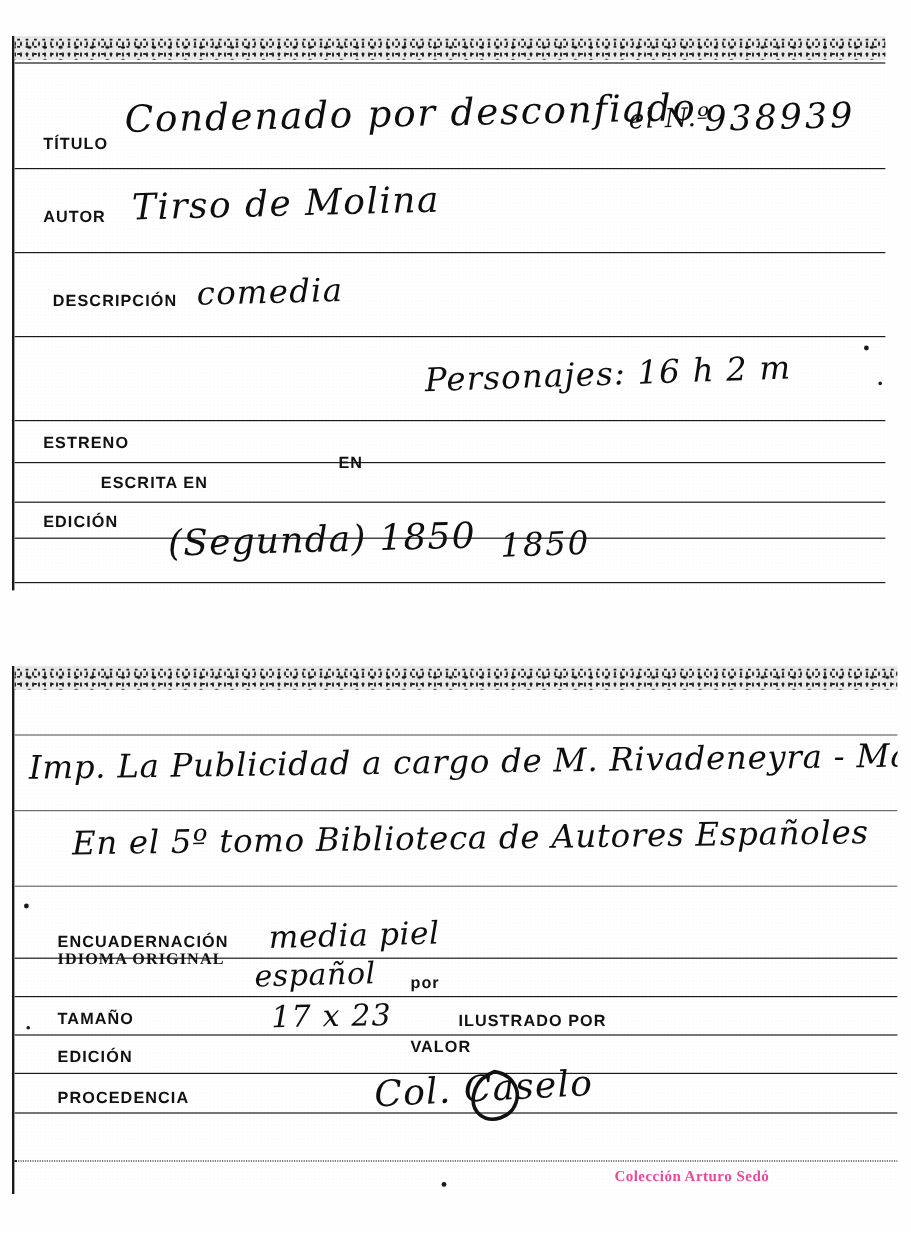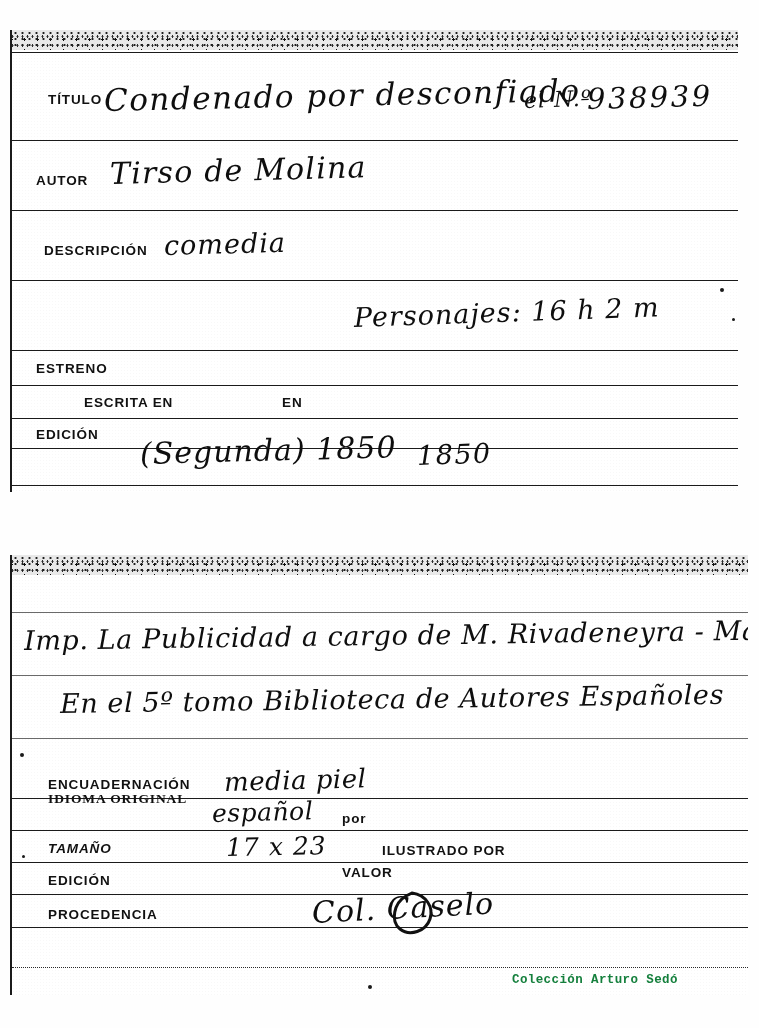--- a/index.html
+++ b/index.html
@@ -98,25 +98,25 @@
     font-family: "DejaVu Serif", serif;
     font-style: italic;
     color: #0e0e0e;
     white-space: nowrap;
     transform-origin: left center;
     -webkit-font-smoothing: antialiased;
   }
 
   .footer-credit {
     position: absolute;
-    font-family: Liberation Mono, monospace;
+    font-family: Liberation Serif, serif;
     font-weight: bold;
     font-size: 12.5px;
     letter-spacing: 0.4px;
-    color: #15803d;
+    color: #ec4899;
     white-space: nowrap;
   }
 
   
   .speck {
     position: absolute;
     background: #1a1a1a;
     border-radius: 50%;
   }
   .scan-noise {
@@ -144,26 +144,26 @@
     <div class="rule" style="top:250px;"></div>
     <div class="rule" style="top:320px;"></div>
     <div class="rule" style="top:355px;"></div>
     <div class="rule" style="top:388px;"></div>
     <div class="rule" style="top:418px;"></div>
     <div class="rule" style="top:455px; border-top-width:1.3px;"></div>
 
     <div class="speck" style="left:708px; top:258px; width:4px; height:4px;"></div>
     <div class="speck" style="left:720px; top:288px; width:3px; height:3px;"></div>
 
-    <div class="label" style="left:24px; top:62px;margin-left:12px;">TÍTULO</div>
+    <div class="label" style="left:24px; top:82px;">TÍTULO</div>
     <div class="label" style="left:24px; top:143px;">AUTOR</div>
     <div class="label" style="left:32px; top:213px;">DESCRIPCIÓN</div>
     <div class="label" style="left:24px; top:331px;">ESTRENO</div>
     <div class="label" style="left:24px; top:365px;margin-left:48px;">ESCRITA EN</div>
-    <div class="label" style="left:255px; top:365px;padding-left:15px;">EN</div>
+    <div class="label" style="left:255px; top:348px;padding-left:15px;">EN</div>
     <div class="label" style="left:24px; top:397px;">EDICIÓN</div>
 
     <div class="hand" style="left:92px; top:52px; font-size:31px; letter-spacing:1.5px; transform:rotate(-1.2deg);">Condenado por desconfiado</div>
     <div class="hand" style="left:512px; top:58px; font-size:22px; letter-spacing:1px; transform:rotate(-2deg);">el N.º</div>
     <div class="hand" style="left:575px; top:52px; font-size:29px; letter-spacing:2.5px; transform:rotate(-1.5deg);">938939</div>
 
     <div class="hand" style="left:98px; top:126px; font-size:30px; letter-spacing:1.2px; transform:rotate(-1.5deg);">Tirso de Molina</div>
 
     <div class="hand" style="left:152px; top:200px; font-size:27px; letter-spacing:1px; transform:rotate(-1.5deg);">comedia</div>
 
@@ -189,21 +189,21 @@
     <div class="rule" style="top:372px;"></div>
     <div class="rule dotted" style="top:412px;"></div>
 
 
     <div class="hand" style="left:12px; top:70px; font-size:27px; letter-spacing:0.6px; transform:rotate(-0.8deg);">Imp. La Publicidad a cargo de M. Rivadeneyra - Madrid</div>
     <div class="hand" style="left:48px; top:133px; font-size:27px; letter-spacing:0.6px; transform:rotate(-0.8deg);">En el 5º tomo Biblioteca de Autores Españoles</div>
 
     <div class="label" style="left:36px; top:222px;text-align:center;">ENCUADERNACIÓN</div>
     <div class="label" style="left:36px; top:236px;font-family:Liberation Serif, serif;">IDIOMA ORIGINAL</div>
     <div class="label" style="left:330px; top:256px;">por</div>
-    <div class="label" style="left:36px; top:286px;font-style:italic;">TAMAÑO</div>
+    <div class="label" style="left:36px; top:286px;">TAMAÑO</div>
     <div class="label" style="left:322px; top:288px;margin-left:48px;">ILUSTRADO POR</div>
     <div class="label" style="left:36px; top:318px;">EDICIÓN</div>
     <div class="label" style="left:330px; top:310px;">VALOR</div>
     <div class="label" style="left:36px; top:352px;">PROCEDENCIA</div>
 
     <div class="hand" style="left:212px; top:212px; font-size:26px; letter-spacing:0.5px; transform:rotate(-1.5deg);">media piel</div>
     <div class="hand" style="left:200px; top:244px; font-size:25px; letter-spacing:0.5px; transform:rotate(-1.5deg);">español</div>
     <div class="hand" style="left:214px; top:278px; font-size:25px; letter-spacing:1px; transform:rotate(-1deg);">17 x 23</div>
     <div class="hand" style="left:300px; top:340px; font-size:30px; letter-spacing:1px; transform:rotate(-3deg);">Col. Caselo</div>
 

